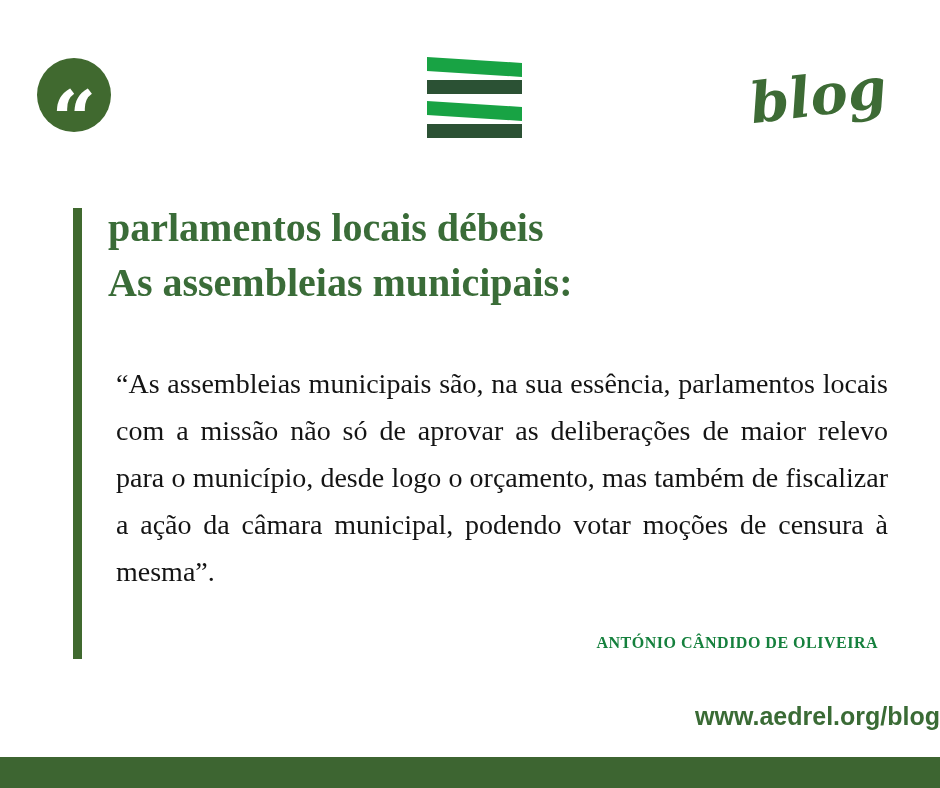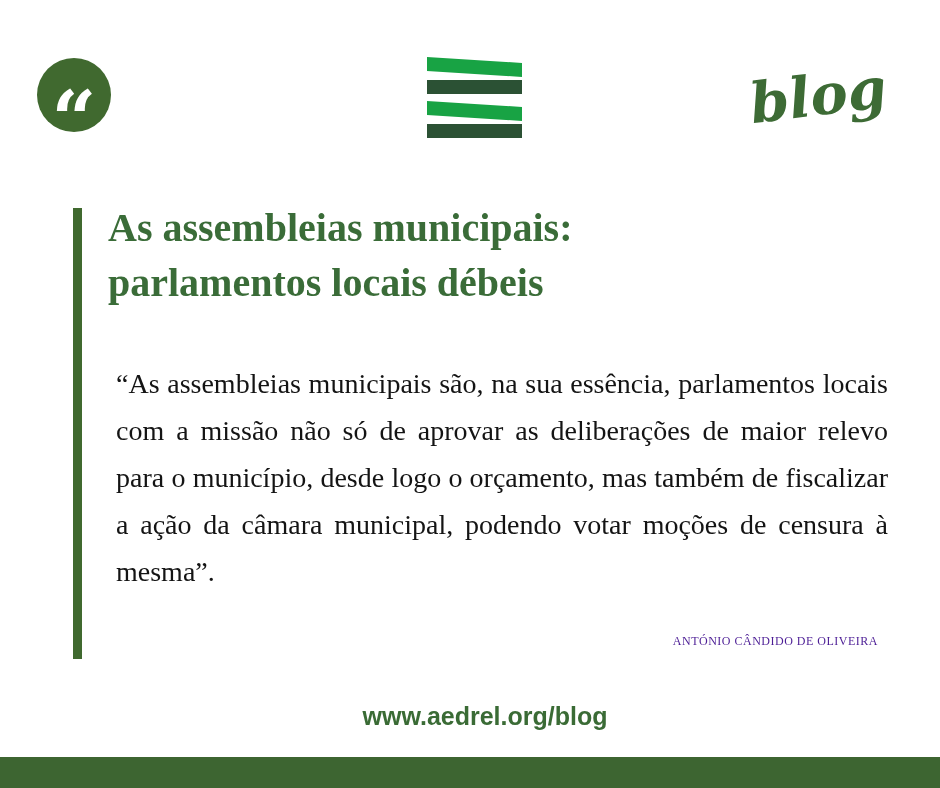--- a/index.html
+++ b/index.html
@@ -89,31 +89,31 @@
     font-size: 28px;
     line-height: 47px;
     color: #141414;
     text-align: justify;
   }
 
   .author {
     position: absolute;
     right: 62px; top: 634px;
     font-family: "Liberation Serif", serif;
-    font-weight: 400;
-    font-size: 12px;
+    font-weight: 700;
+    font-size: 16px;
     letter-spacing: 0.5px;
-    color: #4c1d95;
+    color: #15803d;
   }
 
   .footer-url {
     position: absolute;
     left: 0; right: 0; top: 702px;
     padding-left: 30px;
-    text-align: center;
+    text-align: right;
     font-family: "Liberation Sans", sans-serif;
     font-weight: 700;
     font-size: 25px;
     color: #3a6b35;
   }
 
   .bottom-bar {
     position: absolute;
     left: 0; bottom: 0;
     width: 100%; height: 31px;
@@ -134,22 +134,22 @@
     <div class="stripe flat  s2"></div>
     <div class="stripe slant s3"></div>
     <div class="stripe flat  s4"></div>
   </div>
 
   <div class="blog-script">blog</div>
 
   <div class="accent-bar"></div>
 
   <h1 class="title">
+    <span class="line">parlamentos locais débeis</span>
     <span class="line">As assembleias municipais:</span>
-    <span class="line">parlamentos locais débeis</span>
   </h1>
 
   <p class="quote-text">“As assembleias municipais são, na sua essência, parlamentos locais com a missão não só de aprovar as deliberações de maior relevo para o município, desde logo o orçamento, mas também de fiscalizar a ação da câmara municipal, podendo votar moções de censura à mesma”.</p>
 
   <div class="author">ANTÓNIO CÂNDIDO DE OLIVEIRA</div>
 
   <div class="footer-url">www.aedrel.org/blog</div>
 
   <div class="bottom-bar"></div>
 

